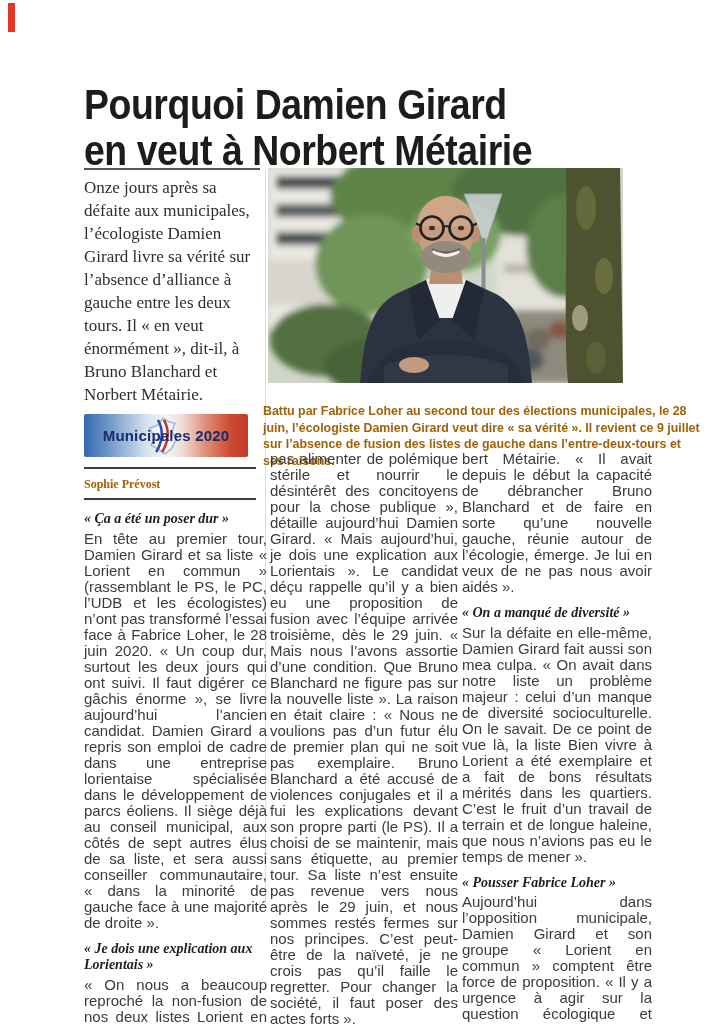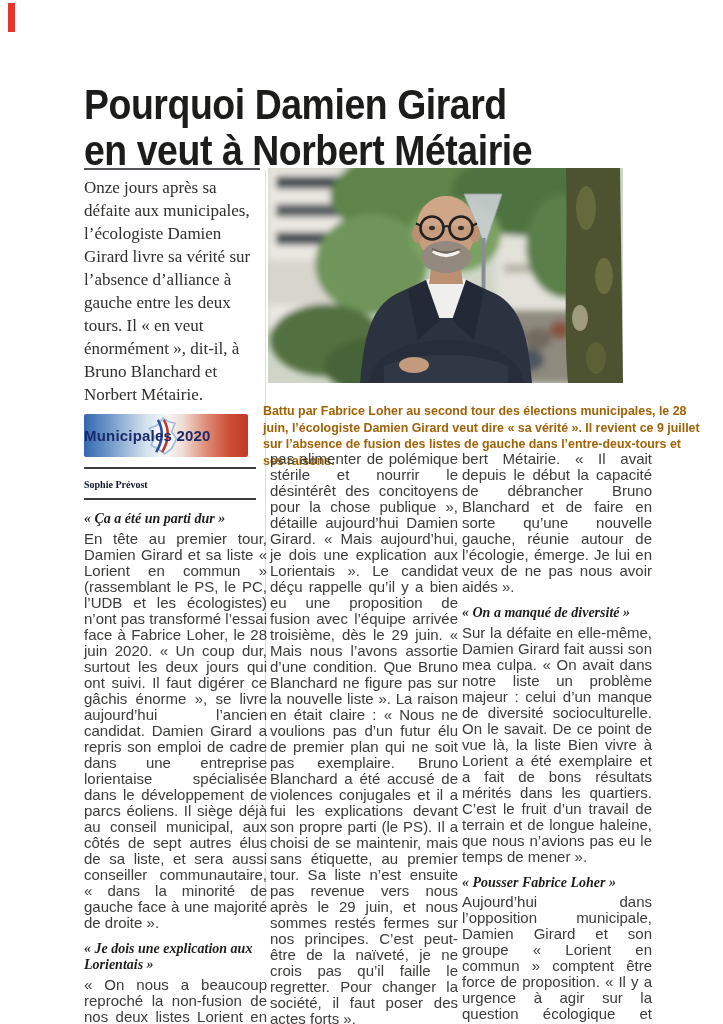--- a/index.html
+++ b/index.html
@@ -14,28 +14,28 @@
     transform:scaleX(0.87);transform-origin:left top;white-space:nowrap;}
 
   
   .col-left{position:absolute;left:84px;top:168px;width:183px;}
   .intro-rule{width:176px;height:2px;background:#55555a;}
   .intro{margin:6px 0 0 0;font-family:Liberation Serif, serif;
     font-size:17px;line-height:23px;color:#2e2e2c;}
 
   .badge{position:relative;margin-top:8px;width:164px;height:43px;border-radius:2px;
     background:linear-gradient(90deg,#3568b0 0%,#6f97c8 15%,#d6e2ee 38%,#f7f7f7 50%,#f0ddd6 60%,#dd8a74 75%,#cc4c33 89%,#c23a27 100%);
-    display:flex;align-items:center;overflow:hidden;}
+    display:flex;align-items:center;justify-content:center;overflow:hidden;}
   .badge .map{position:absolute;left:62px;top:2px;}
   .badge .label{position:relative;z-index:2;font-weight:bold;font-size:15px;
     color:#1b2a6b;letter-spacing:0.2px;}
 
   .byline-wrap{margin-top:10px;border-top:2px solid #3d3d3b;border-bottom:2px solid #3d3d3b;
     padding:5px 0 6px 0;width:172px;}
-  .byline{font-family:"Liberation Serif",serif;font-weight:bold;font-size:10px;color:#0f172a;}
+  .byline{font-family:"Liberation Serif",serif;font-weight:bold;font-size:12px;color:#a16207;}
 
   
   .sh{font-family:"Liberation Serif",serif;font-weight:bold;font-style:italic;
     font-size:14px;line-height:16.5px;color:#1d1d1b;margin:10px 0 3px 0;}
   .bp{margin:0;font-size:15px;line-height:16px;color:#3b3b39;
     text-align:justify;}
   .col-left .sh:first-of-type{margin-top:11px;}
 
   .col2{position:absolute;left:270px;top:447px;width:188px;}
   .col3{position:absolute;left:462px;top:447px;width:190px;}
@@ -75,21 +75,21 @@
           <path d="M21,4 C28,16 26,30 19,42" stroke="#c43327" stroke-width="3" fill="none"></path>
         </svg>
       </span>
       <span class="label">Municipales 2020</span>
     </div>
 
     <div class="byline-wrap">
       <span class="byline">Sophie Prévost</span>
     </div>
 
-    <h3 class="sh">« Ça a été un parti dur »</h3>
+    <h3 class="sh">« Ça a été un poser dur »</h3>
     <p class="bp">En tête au premier tour, Damien Girard et sa liste « Lorient en commun » (rassemblant le PS, le PC, l’UDB et les écologistes) n’ont pas transformé l’essai face à Fabrice Loher, le 28 juin 2020. « Un coup dur, surtout les deux jours qui ont suivi. Il faut digérer ce gâchis énorme », se livre aujourd’hui l’ancien candidat. Damien Girard a repris son emploi de cadre dans une entreprise lorientaise spécialisée dans le développement de parcs éoliens. Il siège déjà au conseil municipal, aux côtés de sept autres élus de sa liste, et sera aussi conseiller communautaire, « dans la minorité de gauche face à une majorité de droite ».</p>
     <h3 class="sh">« Je dois une explication aux Lorientais »</h3>
     <p class="bp">« On nous a beaucoup reproché la non-fusion de nos deux listes Lorient en commun et Bien vivre Lorient (de Bruno Blanchard) entre les deux tours. Je n’ai pas voulu commenter cette décision au moment de la campagne, pour ne</p>
   </div>
 
   <div class="photo">
     <svg width="355" height="215" viewBox="0 0 355 215">
       <defs>
         <filter id="bgblur" x="-10%" y="-10%" width="120%" height="120%">
             <feGaussianBlur stdDeviation="3"></feGaussianBlur>

